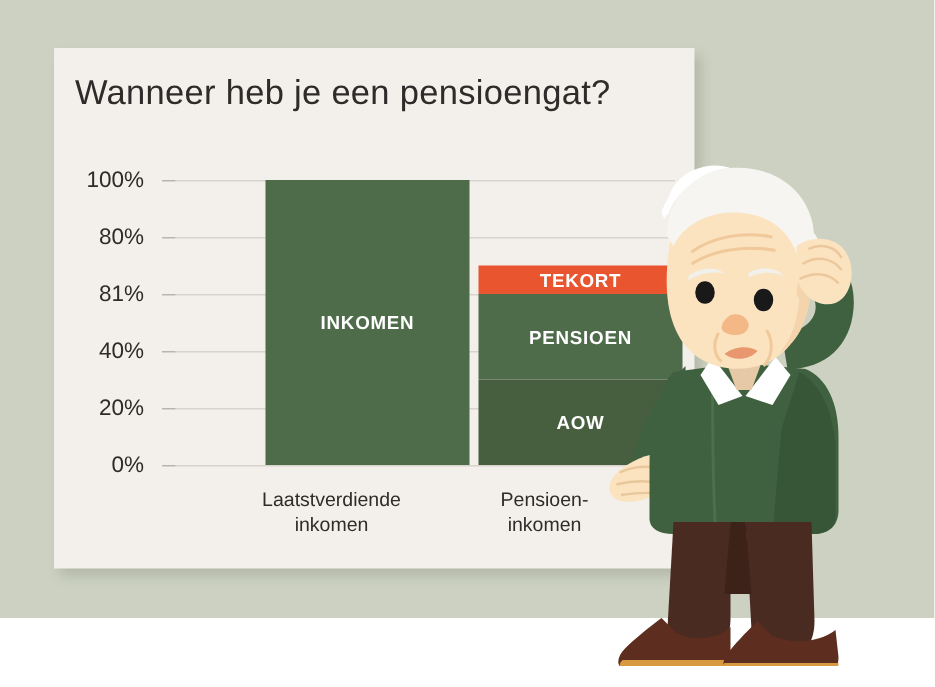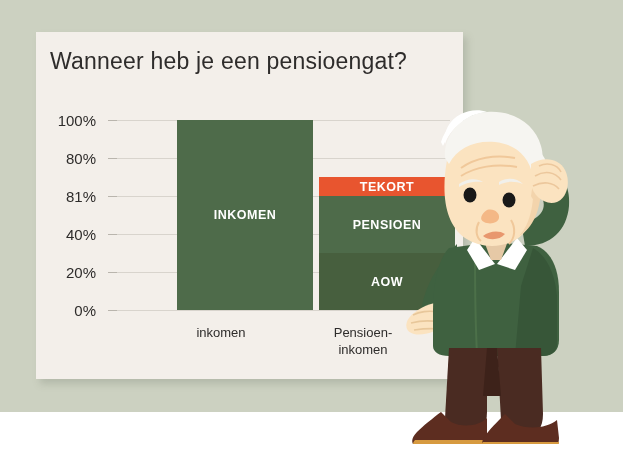--- a/index.html
+++ b/index.html
@@ -118,20 +118,21 @@
           <div class="seg" style="top: 76px; height: 57px; background: rgb(78, 107, 74);">
             <span class="seg-label">PENSIOEN</span>
           </div>
           <div class="seg" style="top: 57px; height: 19px; background: rgb(232, 85, 47);">
             <span class="seg-label">TEKORT</span>
           </div>
         </div>
       </div>
     <div id="xlabels">
         <div class="xlabel" style="left: 97px; top: 292px; width: 176px;">
+          <div>Laatstverdiende</div>
           <div>inkomen</div>
         </div>
         <div class="xlabel" style="left: 239px; top: 292px; width: 176px;">
           <div>Pensioen-</div>
           <div>inkomen</div>
         </div>
       </div>
   <div class="tick" style="top: 278px; left: 72px; position: absolute;"></div>
       <div class="tick" style="top: 240px; left: 72px; position: absolute;"></div>
       <div class="tick" style="top: 202px; left: 72px; position: absolute;"></div>

